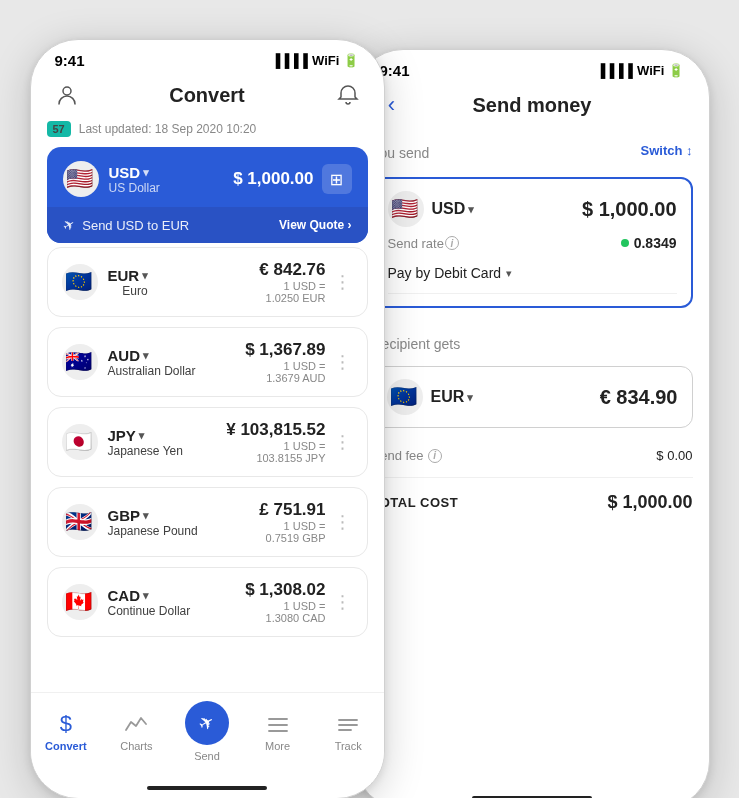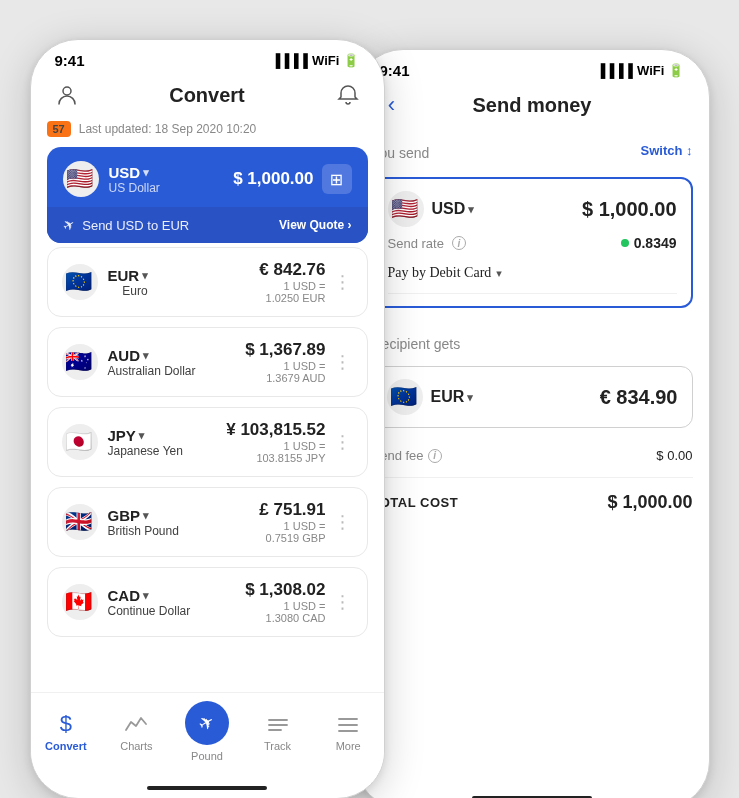--- a/index.html
+++ b/index.html
@@ -86,21 +86,21 @@
     
     .last-updated {
       display: flex;
       align-items: center;
       gap: 8px;
       margin-bottom: 10px;
       font-size: 12px;
       color: #888;
     }
     .update-badge {
-      background: #f97316;
+      background: #14b8a6;
       border-radius: 4px;
       padding: 2px 6px;
       font-size: 11px;
       color: #444;
       font-weight: 600;
     }
     
     .usd-card {
       background: #2a5bd7;
       border-radius: 14px;
@@ -305,21 +305,21 @@
       display: flex;
       align-items: center;
       justify-content: space-between;
       padding: 8px 0;
     }
     .rate-label {
       font-size: 13px;
       color: #888;
       display: flex;
       align-items: center;
-      gap: 8px;
+      gap: 1px;
     }
     .rate-value {
       font-size: 14px;
       color: #222;
       font-weight: 600;
       display: flex;
       align-items: center;
       gap: 5px;
     }
     .green-dot {
@@ -331,21 +331,20 @@
     }
     .pay-method-row {
       display: flex;
       align-items: center;
       gap: 5px;
       padding: 6px 0 12px;
       border-bottom: 1px solid #f0f0f0;
       font-size: 14px;
       color: #222;
       font-weight: 500;
-      font-family: Liberation Serif, serif;
     }
     .recipient-card {
       border: 1px solid #d0d0d0;
       border-radius: 12px;
       padding: 12px 14px;
       margin-top: 14px;
       margin-bottom: 14px;
     }
     .send-fee-row {
       display: flex;
@@ -552,21 +551,21 @@
       </div>
 
       <div class="currency-card">
         <div class="currency-left">
           <div class="flag-circle">🇬🇧</div>
           <div class="currency-info">
             <div class="currency-code dark">
               <span>GBP</span>
               <span class="chevron-down">▾</span>
             </div>
-            <div class="currency-name dark">British Pound</div>
+            <div class="currency-name dark">Japanese Pound</div>
           </div>
         </div>
         <div class="amount-right">
           <div style="text-align:right">
             <div class="amount dark">£ 751.91</div>
             <div class="amount-sub">
               <span>1 USD =</span><br>
               <span>0.7519 GBP</span>
             </div>
           </div>
@@ -608,41 +607,41 @@
           <svg width="24" height="20" viewBox="0 0 24 20">
               <polyline points="2,16 7,8 12,12 17,4 22,10" fill="none" stroke="#999" stroke-width="1.8" stroke-linecap="round" stroke-linejoin="round"></polyline>
             </svg>
         </div>
         <span class="nav-label">Charts</span>
       </div>
       <div class="nav-item">
         <div class="nav-icon active-circle" style="margin-bottom:2px;">
           <span style="transform:rotate(-30deg);display:inline-block;font-size:18px;">✈</span>
         </div>
-        <span class="nav-label">Pound</span>
+        <span class="nav-label">Send</span>
+      </div>
+      <div class="nav-item">
+        <div class="nav-icon">
+          <svg width="22" height="20" viewBox="0 0 22 20">
+            <line x1="2" y1="5" x2="20" y2="5" stroke="#999" stroke-width="1.8" stroke-linecap="round"></line>
+            <line x1="2" y1="11" x2="20" y2="11" stroke="#999" stroke-width="1.8" stroke-linecap="round"></line>
+            <line x1="2" y1="17" x2="20" y2="17" stroke="#999" stroke-width="1.8" stroke-linecap="round"></line>
+          </svg>
+        </div>
+        <span class="nav-label">More</span>
       </div>
       <div class="nav-item">
         <div class="nav-icon">
           <svg width="22" height="20" viewBox="0 0 22 20">
             <line x1="2" y1="6" x2="20" y2="6" stroke="#999" stroke-width="1.8" stroke-linecap="round"></line>
             <line x1="2" y1="11" x2="20" y2="11" stroke="#999" stroke-width="1.8" stroke-linecap="round"></line>
             <line x1="2" y1="16" x2="14" y2="16" stroke="#999" stroke-width="1.8" stroke-linecap="round"></line>
           </svg>
         </div>
         <span class="nav-label">Track</span>
-      </div>
-      <div class="nav-item">
-        <div class="nav-icon">
-          <svg width="22" height="20" viewBox="0 0 22 20">
-            <line x1="2" y1="5" x2="20" y2="5" stroke="#999" stroke-width="1.8" stroke-linecap="round"></line>
-            <line x1="2" y1="11" x2="20" y2="11" stroke="#999" stroke-width="1.8" stroke-linecap="round"></line>
-            <line x1="2" y1="17" x2="20" y2="17" stroke="#999" stroke-width="1.8" stroke-linecap="round"></line>
-          </svg>
-        </div>
-        <span class="nav-label">More</span>
       </div>
     </div>
     <div class="home-indicator"></div>
   </div>
 
   <div class="phone">
 
     <div class="status-bar">
       <span class="status-time">9:41</span>
       <div class="status-icons">

